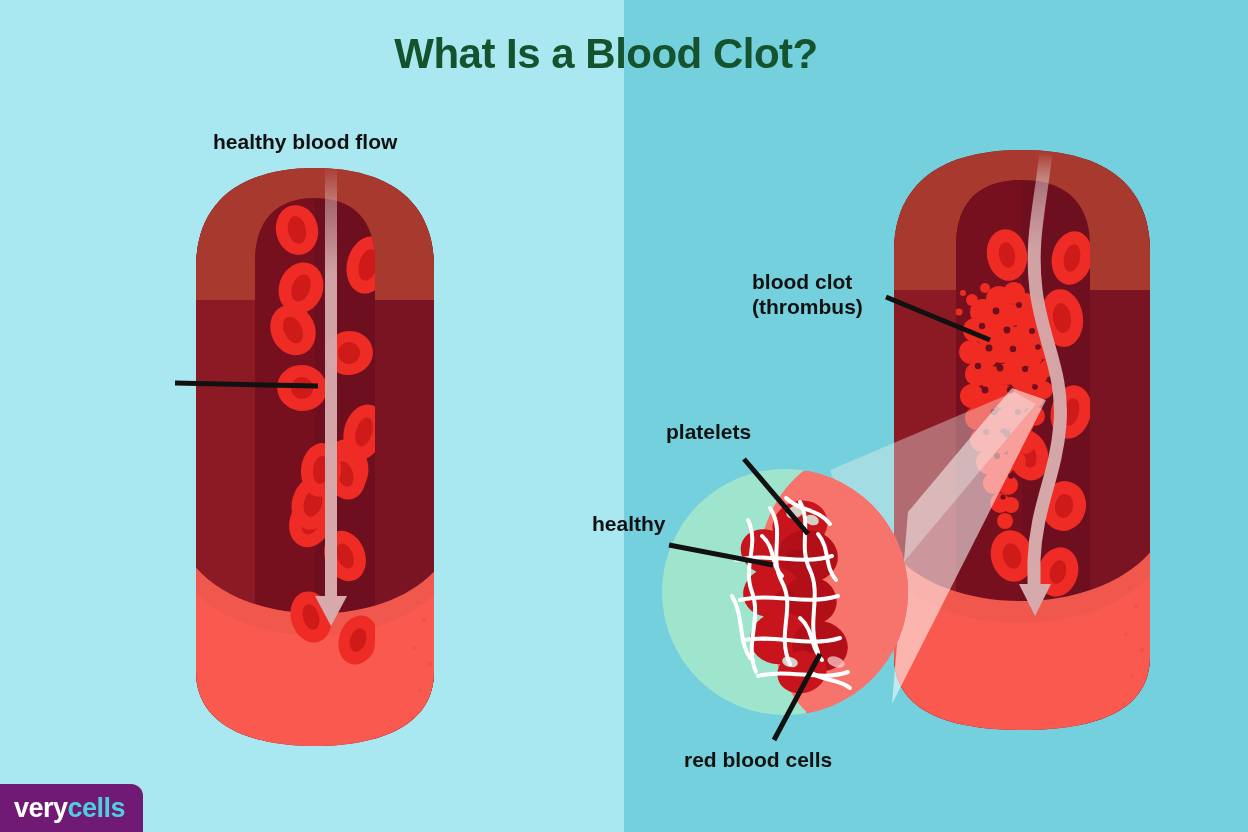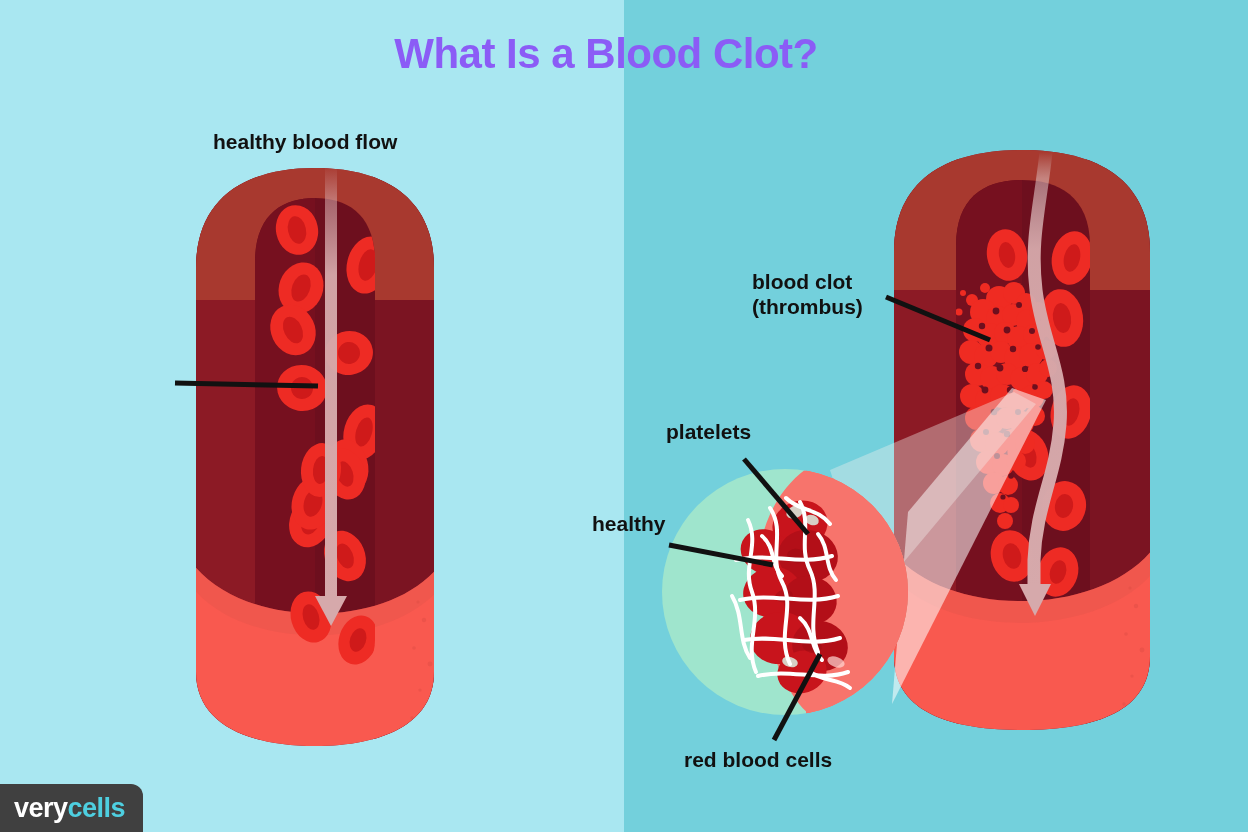--- a/index.html
+++ b/index.html
@@ -30,21 +30,21 @@
   }
 
   .title {
     position: absolute;
     top: 30px;
     left: 0;
     width: 1212px;
     text-align: center;
     font-size: 42px;
     font-weight: bold;
-    color: #8b5cf6;
+    color: #14532d;
     letter-spacing: -0.5px;
     white-space: pre;
   }
 
   .lbl {
     position: absolute;
     color: #111111;
     font-weight: bold;
     font-size: 21px;
     line-height: 1.18;
@@ -56,21 +56,21 @@
   .lbl-platelets { top: 420px; left: 666px; }
   .lbl-fibrin    { top: 512px; left: 592px; }
   .lbl-rbc-bot   { top: 748px; left: 684px; }
 
   .logo {
     position: absolute;
     left: 0;
     bottom: 0;
     height: 48px;
     padding: 0 18px 0 14px;
-    background: #404040;
+    background: #701a75;
     border-top-right-radius: 12px;
     display: flex;
     align-items: center;
     font-size: 27px;
     font-weight: bold;
     letter-spacing: -0.5px;
   }
   .logo .very { color: #ffffff; }
   .logo .well { color: #4ecfe0; }
 </style>

